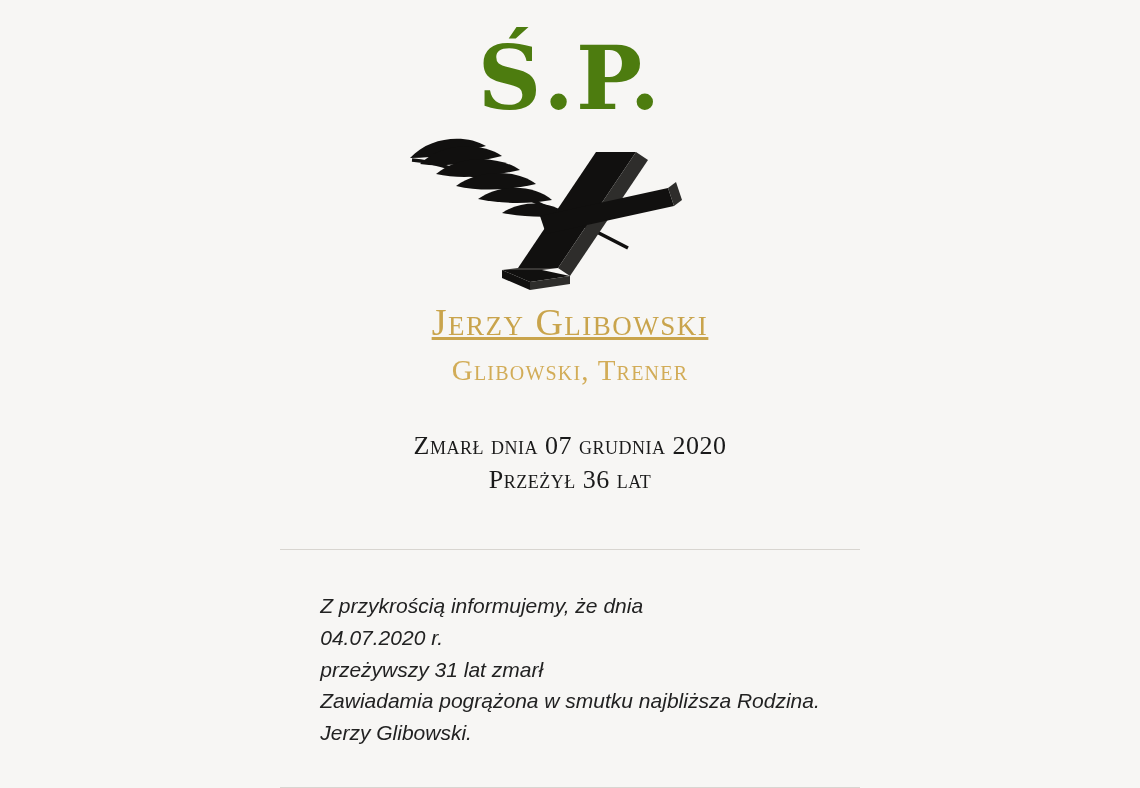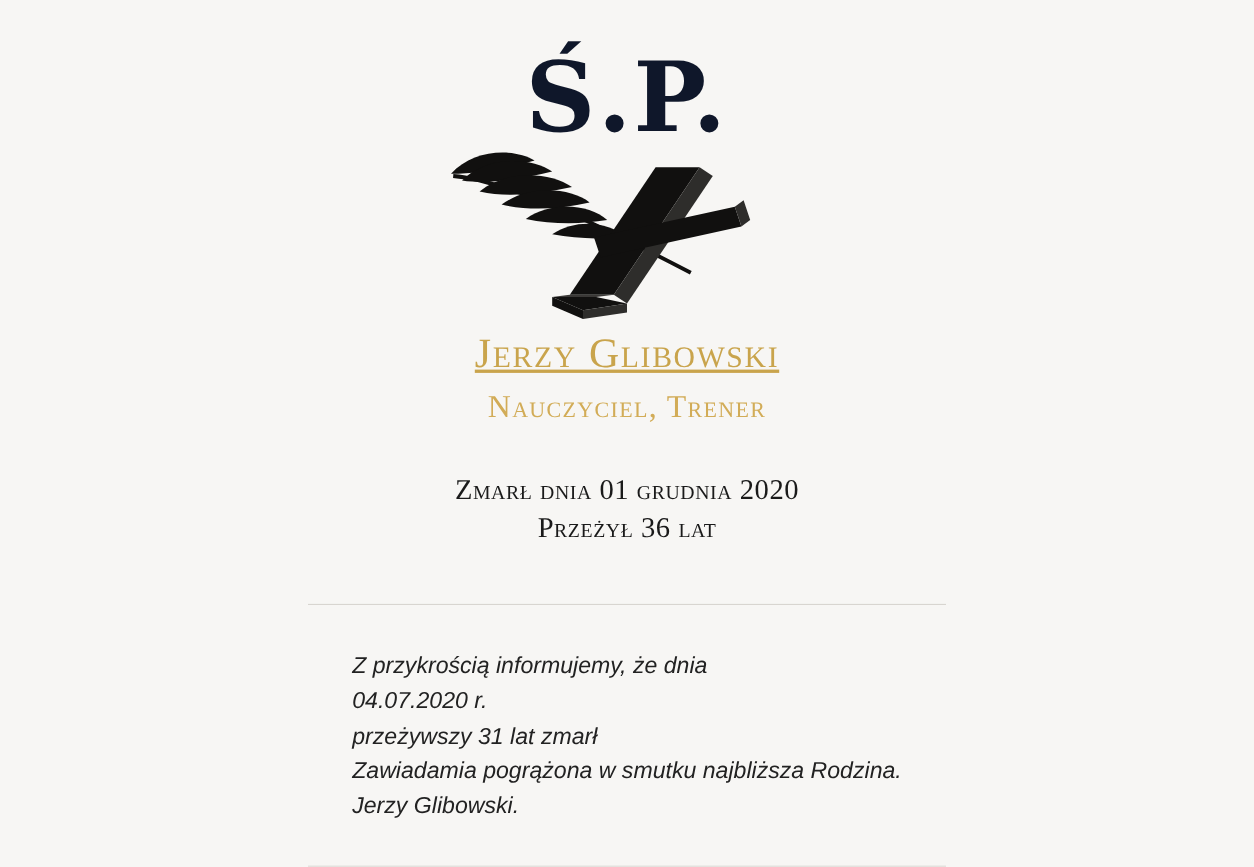--- a/index.html
+++ b/index.html
@@ -29,25 +29,25 @@
     height: 280px;
     position: relative;
     margin: 0 auto;
   }
   .sp-mark {
     text-align: center;
     font-family: "DejaVu Serif", serif;
     font-weight: bold;
     font-size: 88px;
     line-height: 1;
-    color: #0f172a;
+    color: #4d7c0f;
     letter-spacing: 2px;
     height: 110px;
     position: relative;
-    top: 26px;
+    top: 16px;
   }
   .emblem svg {
     position: absolute;
     left: 0;
     top: 112px;
     width: 360px;
     height: 165px;
   }
   
   .deceased-name {
@@ -141,24 +141,24 @@
 
         <polygon points="150,86 278,58 284,76 156,104" fill="#11100f"></polygon>
         <polygon points="278,58 284,76 292,70 286,52" fill="#2e2d2b"></polygon>
 
         <polygon points="206,22 246,22 238,36 200,36" fill="#f7f6f4" opacity="0.0"></polygon>
       </g>
     </svg>
   </div>
 
   <div class="deceased-name">Jerzy Glibowski</div>
-  <div class="deceased-role">Nauczyciel, Trener</div>
+  <div class="deceased-role">Glibowski, Trener</div>
 
   <div class="death-info">
-    <div>Zmarł dnia 01 grudnia 2020</div>
+    <div>Zmarł dnia 07 grudnia 2020</div>
     <div>Przeżył 36 lat</div>
   </div>
 
   <div class="divider"></div>
 
   <div class="message">
     <div>Z przykrością informujemy, że dnia</div>
     <div>04.07.2020 r.</div>
     <div>przeżywszy 31 lat zmarł</div>
     <div>Zawiadamia pogrążona w smutku najbliższa Rodzina.</div>

